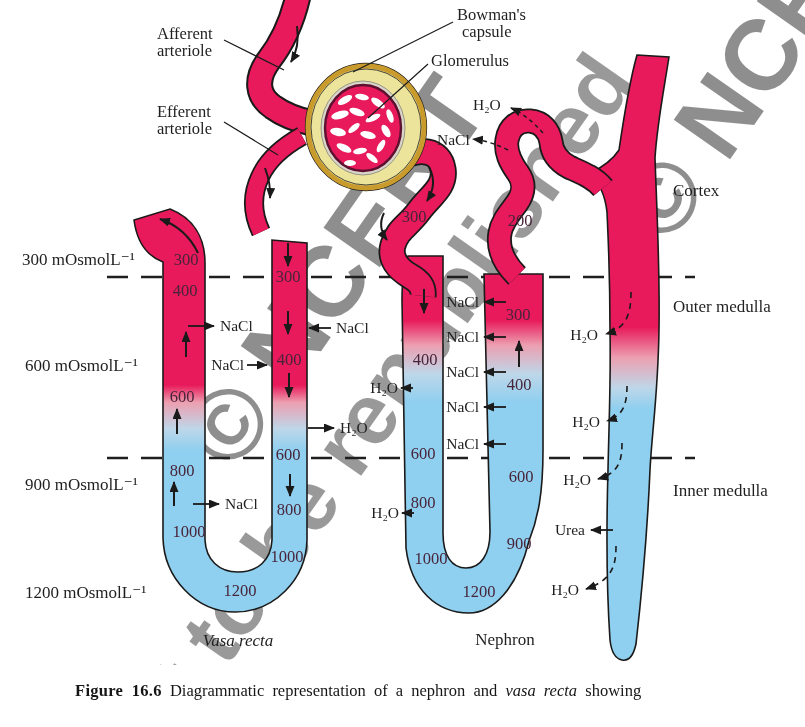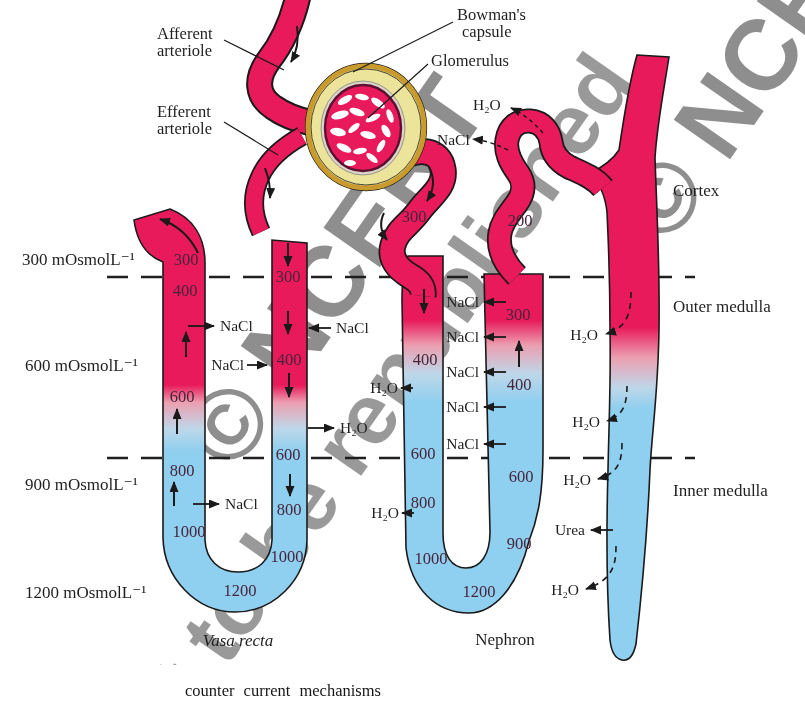--- a/index.html
+++ b/index.html
@@ -239,14 +239,14 @@
     <text class="tube-num" x="519" y="549">900</text>
   </g>
 
   <g text-anchor="middle">
     <text class="bottom-label" font-style="italic" x="238" y="646">Vasa recta</text>
     <text class="bottom-label" x="505" y="645">Nephron</text>
   </g>
 </svg>
 
 <div class="caption">
-  <div class="cap-line2">counter current mechanisms</div>
+  <span class="cap-line1"><b>Figure 16.6</b> <span>Diagrammatic representation of a nephron and</span> <i>vasa recta</i> <span>showing</span></span>
 </div>
 
 </body></html>

